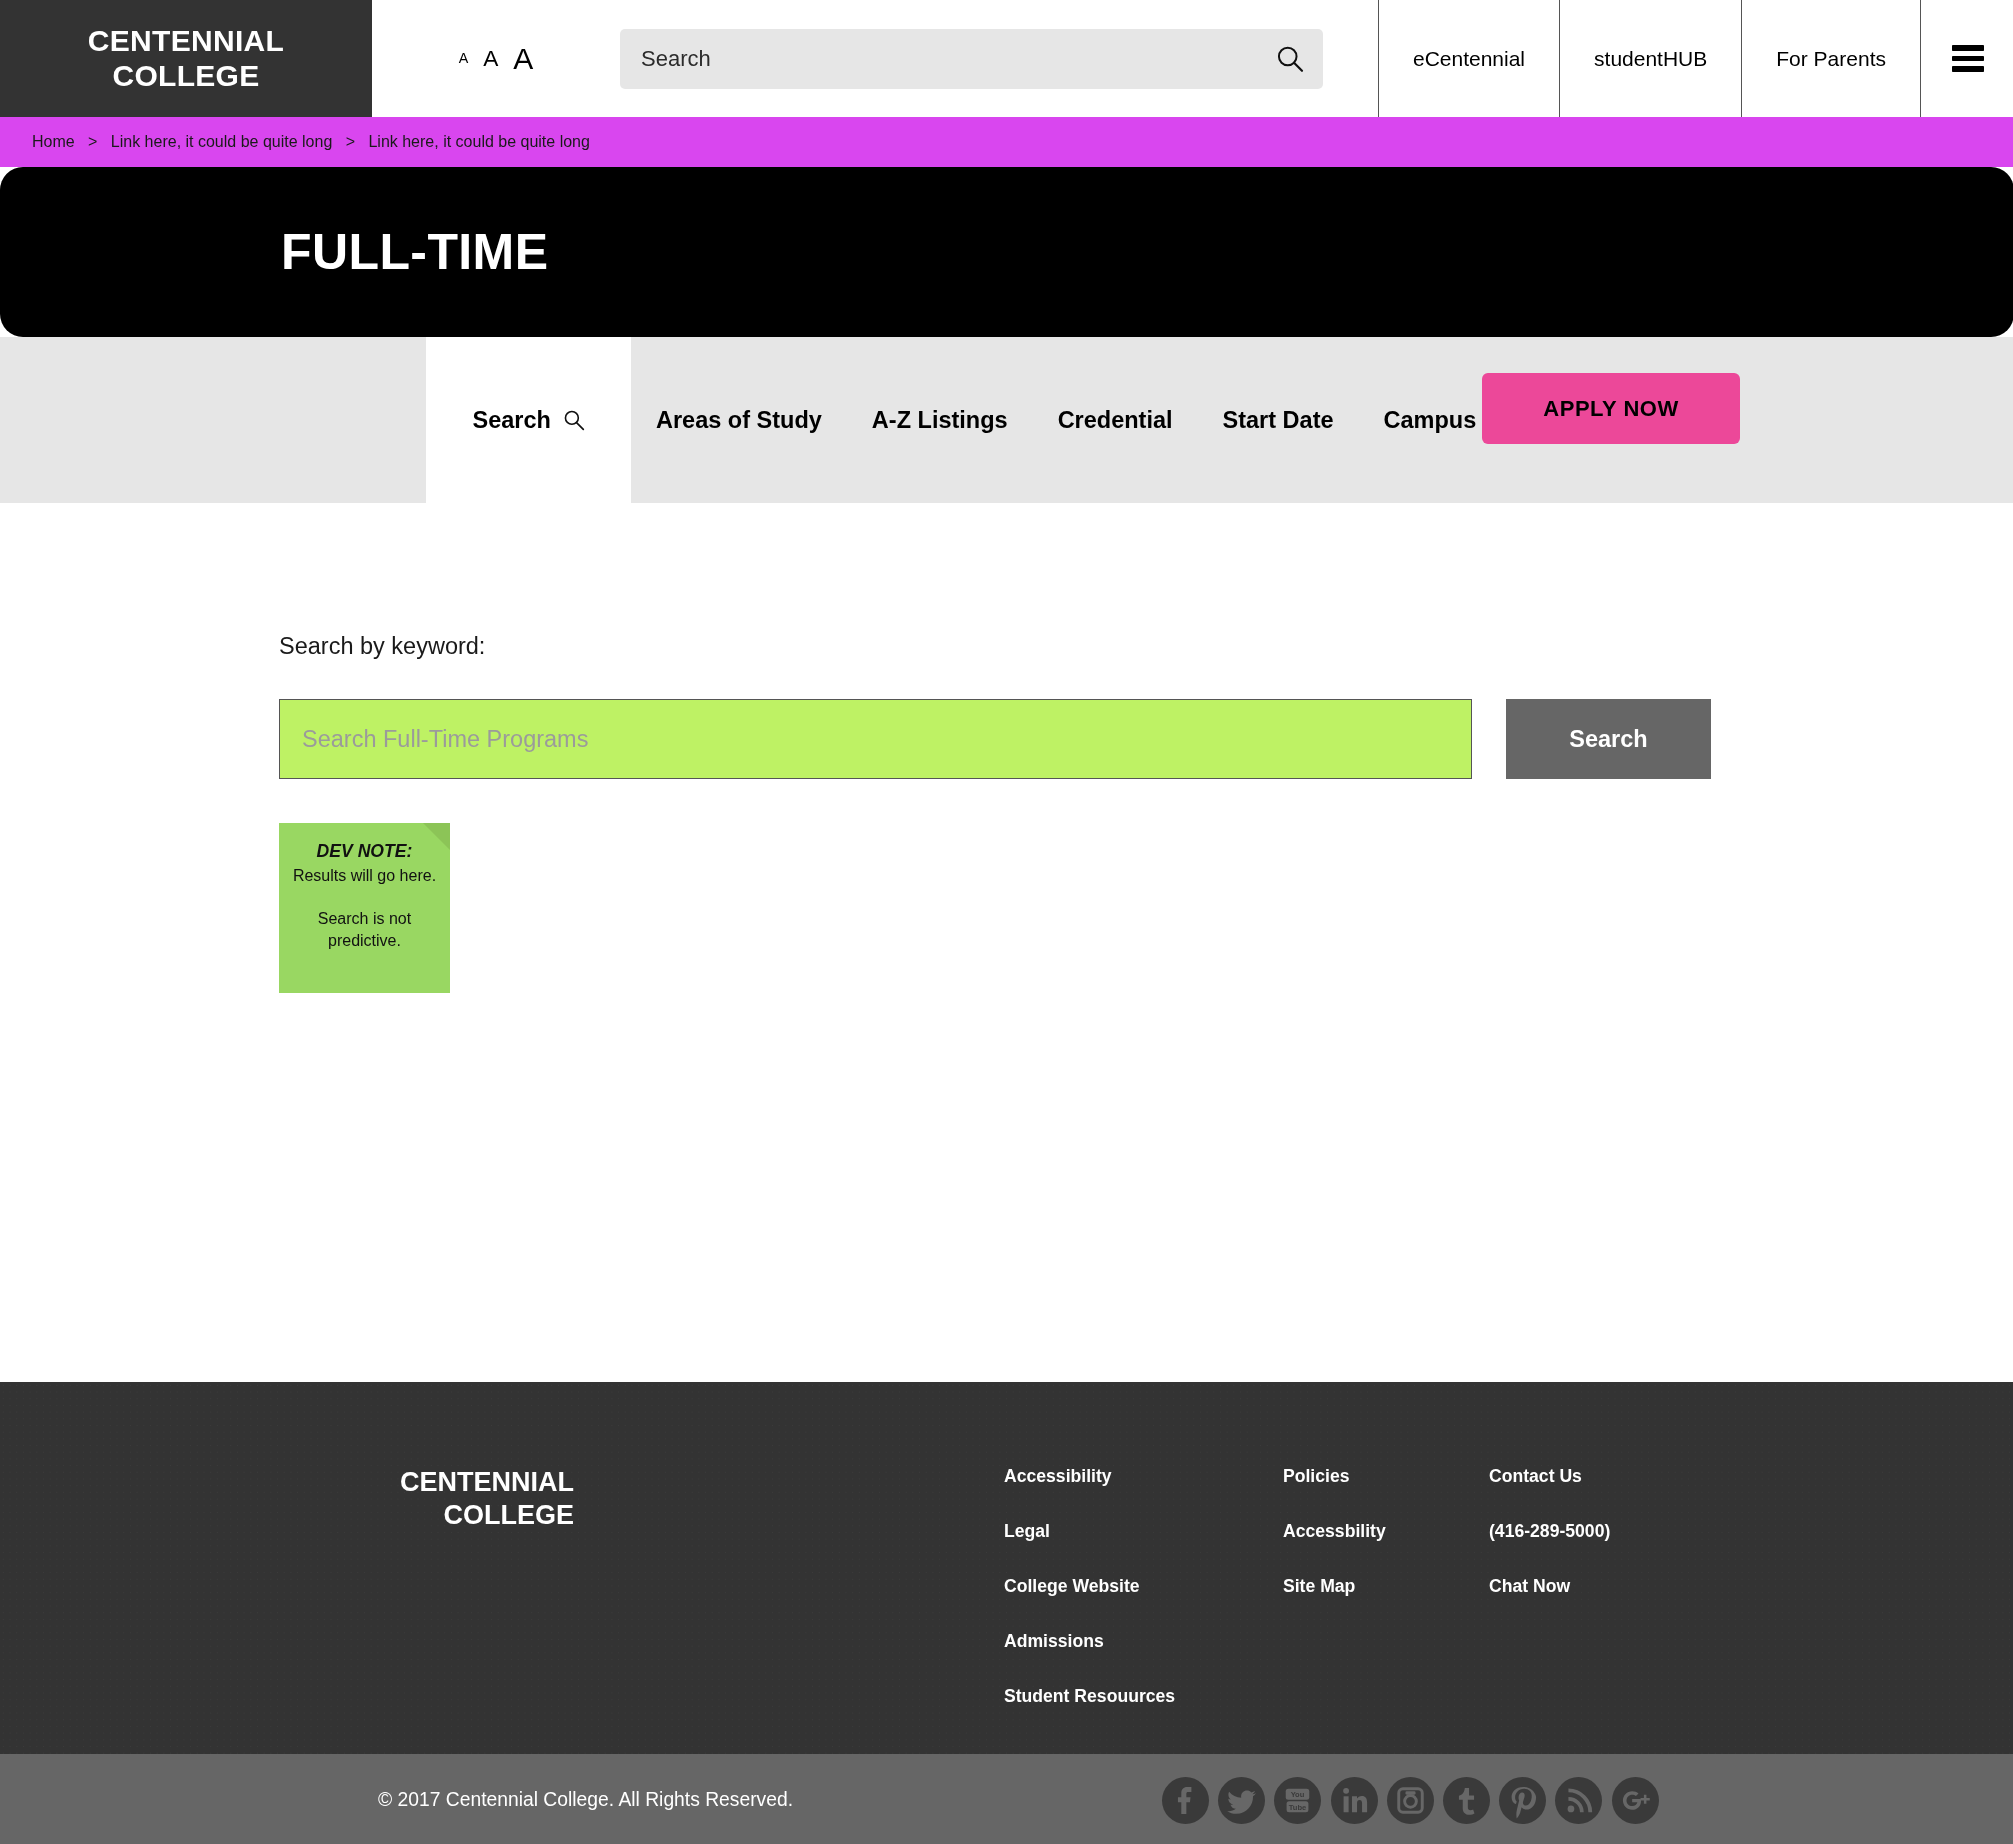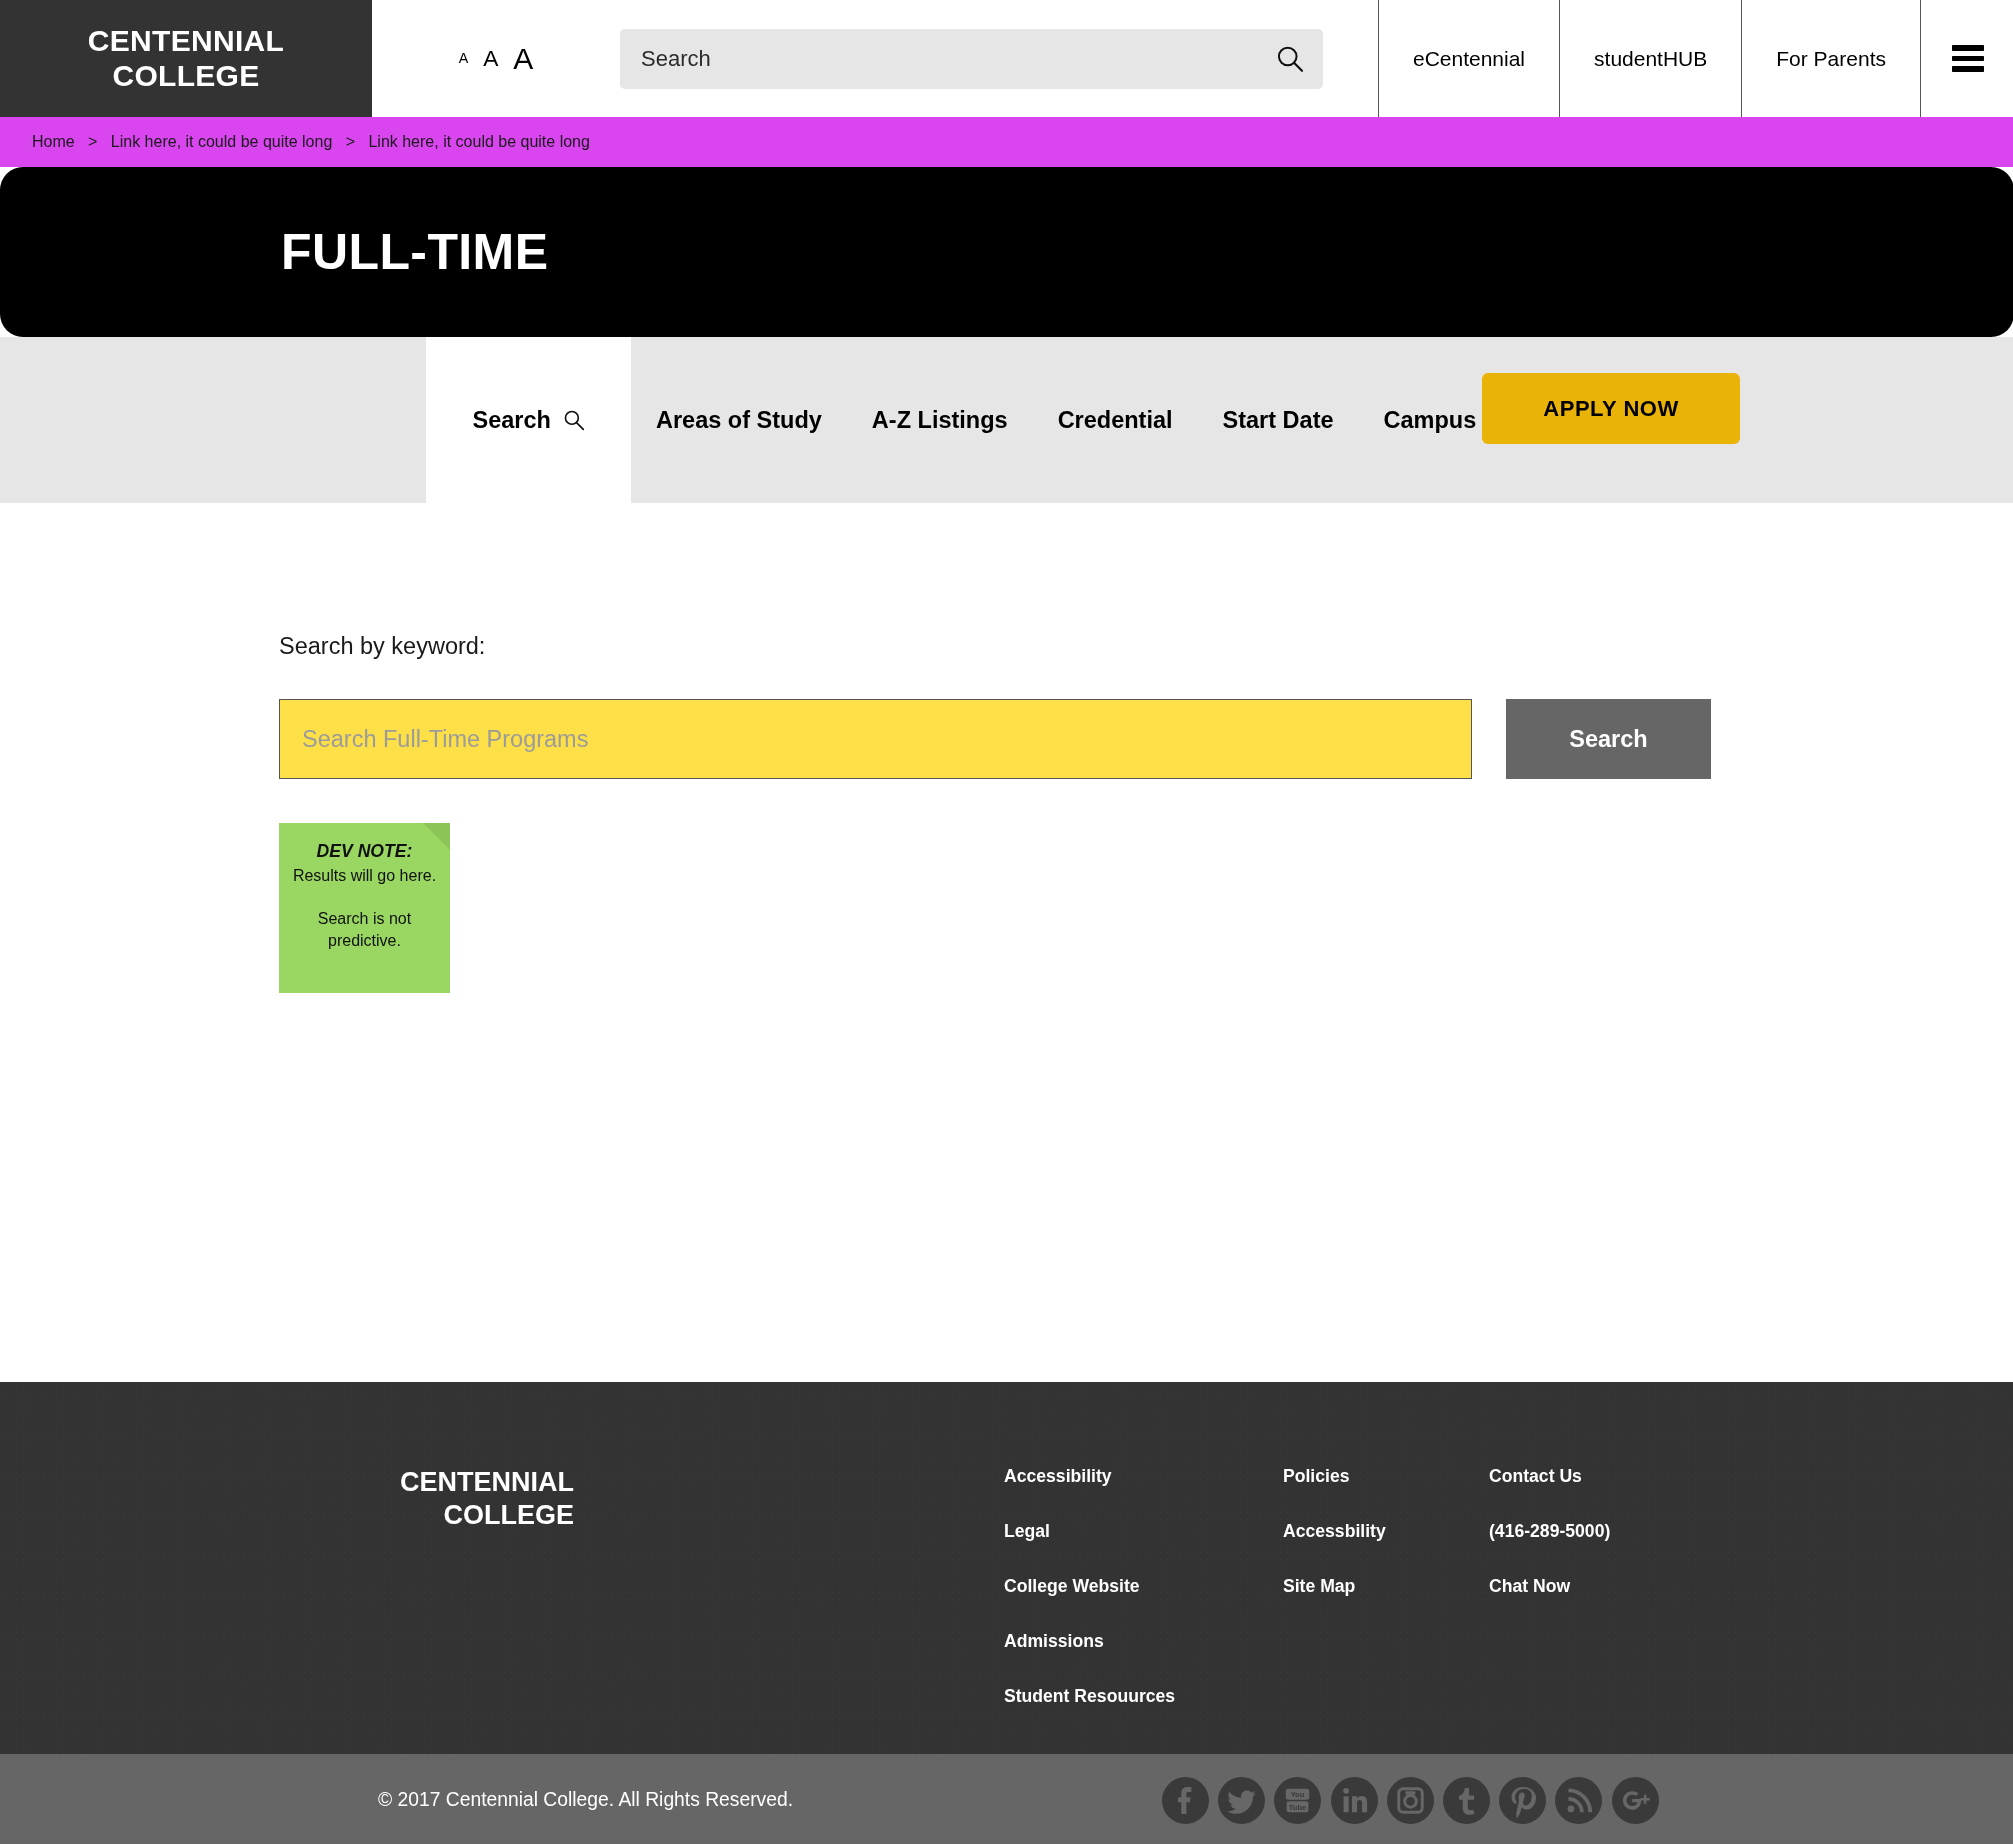--- a/index.html
+++ b/index.html
@@ -158,21 +158,21 @@
     font-weight: bold;
     letter-spacing: 0.4px;
   }
   .apply-btn {
     position: absolute;
     right: 1483px;
     left: 1482px;
     top: 206px;
     width: 258px;
     height: 71px;
-    background: #eab308;
+    background: #ec4899;
     color: #000000;
     border: none;
     border-radius: 5.9px;
     font-family: "Liberation Sans", sans-serif;
     font-size: 22px;
     font-weight: bold;
     letter-spacing: 0.5px;
     cursor: pointer;
   }
 
@@ -217,21 +217,21 @@
   }
   .search-row {
     display: flex;
     align-items: stretch;
     gap: 34px;
   }
   .kw-input {
     width: 1193px;
     height: 80px;
     border: 1.7px solid #555555;
-    background: #fde047;
+    background: #bef264;
     font-family: "Liberation Sans", sans-serif;
     font-size: 23.5px;
     color: #2b2b2b;
     padding: 0 22px;
     outline: none;
   }
   .kw-input::placeholder { color: #9b9b9b; opacity: 1; }
   .kw-submit {
     width: 205px;
     height: 80px;

